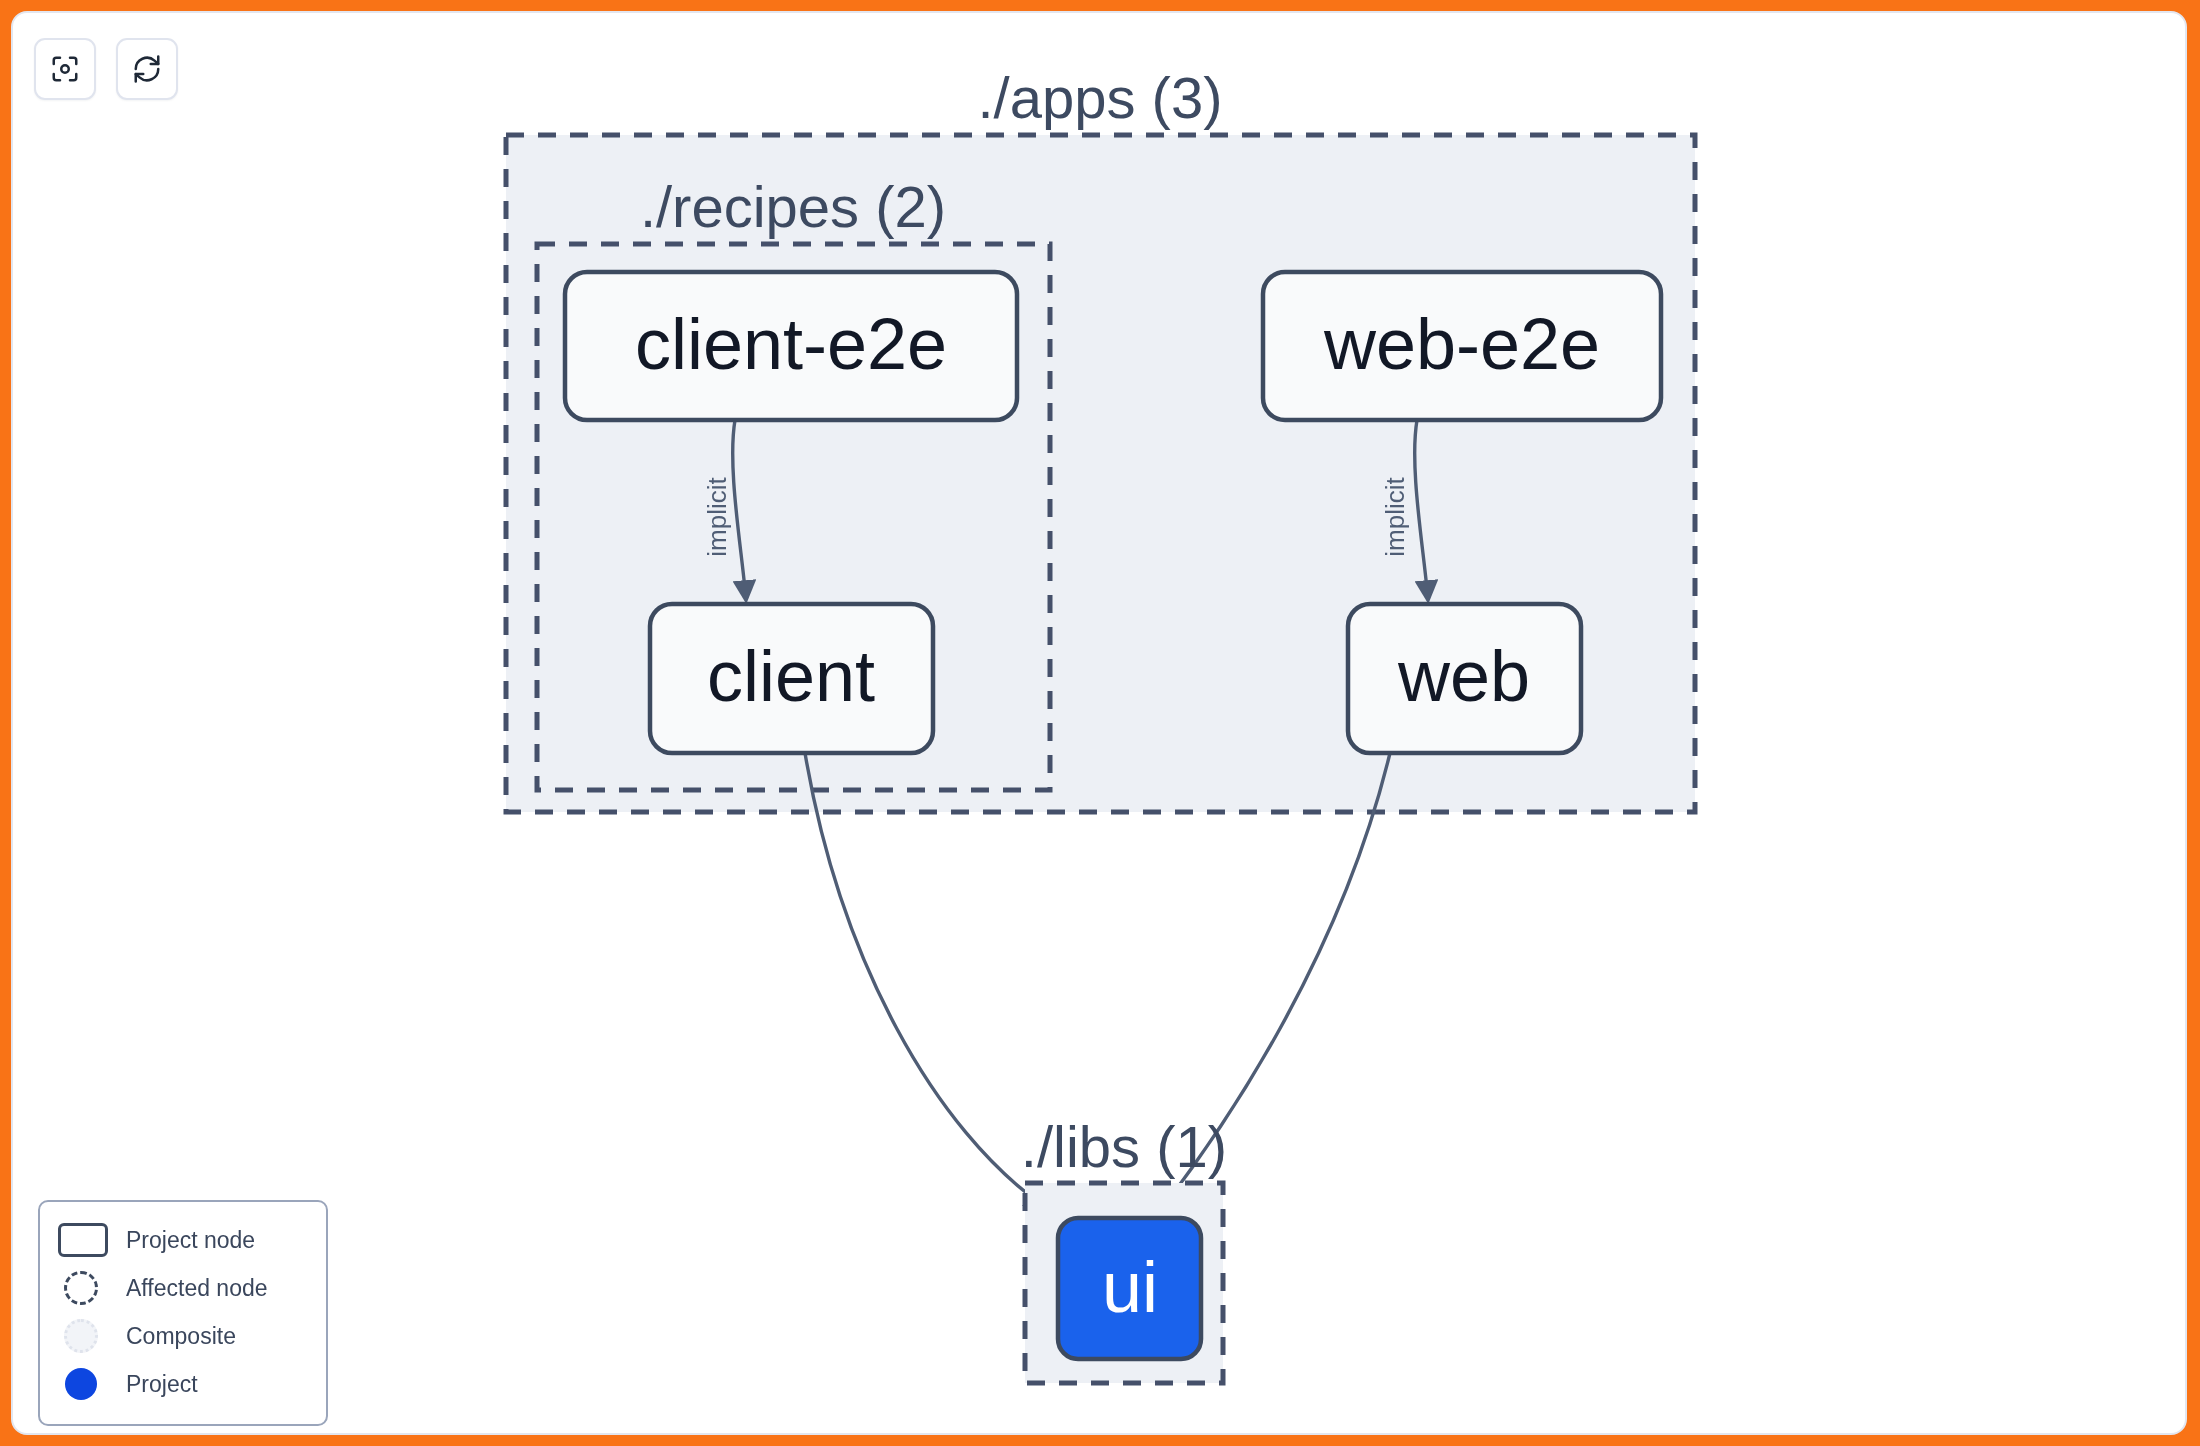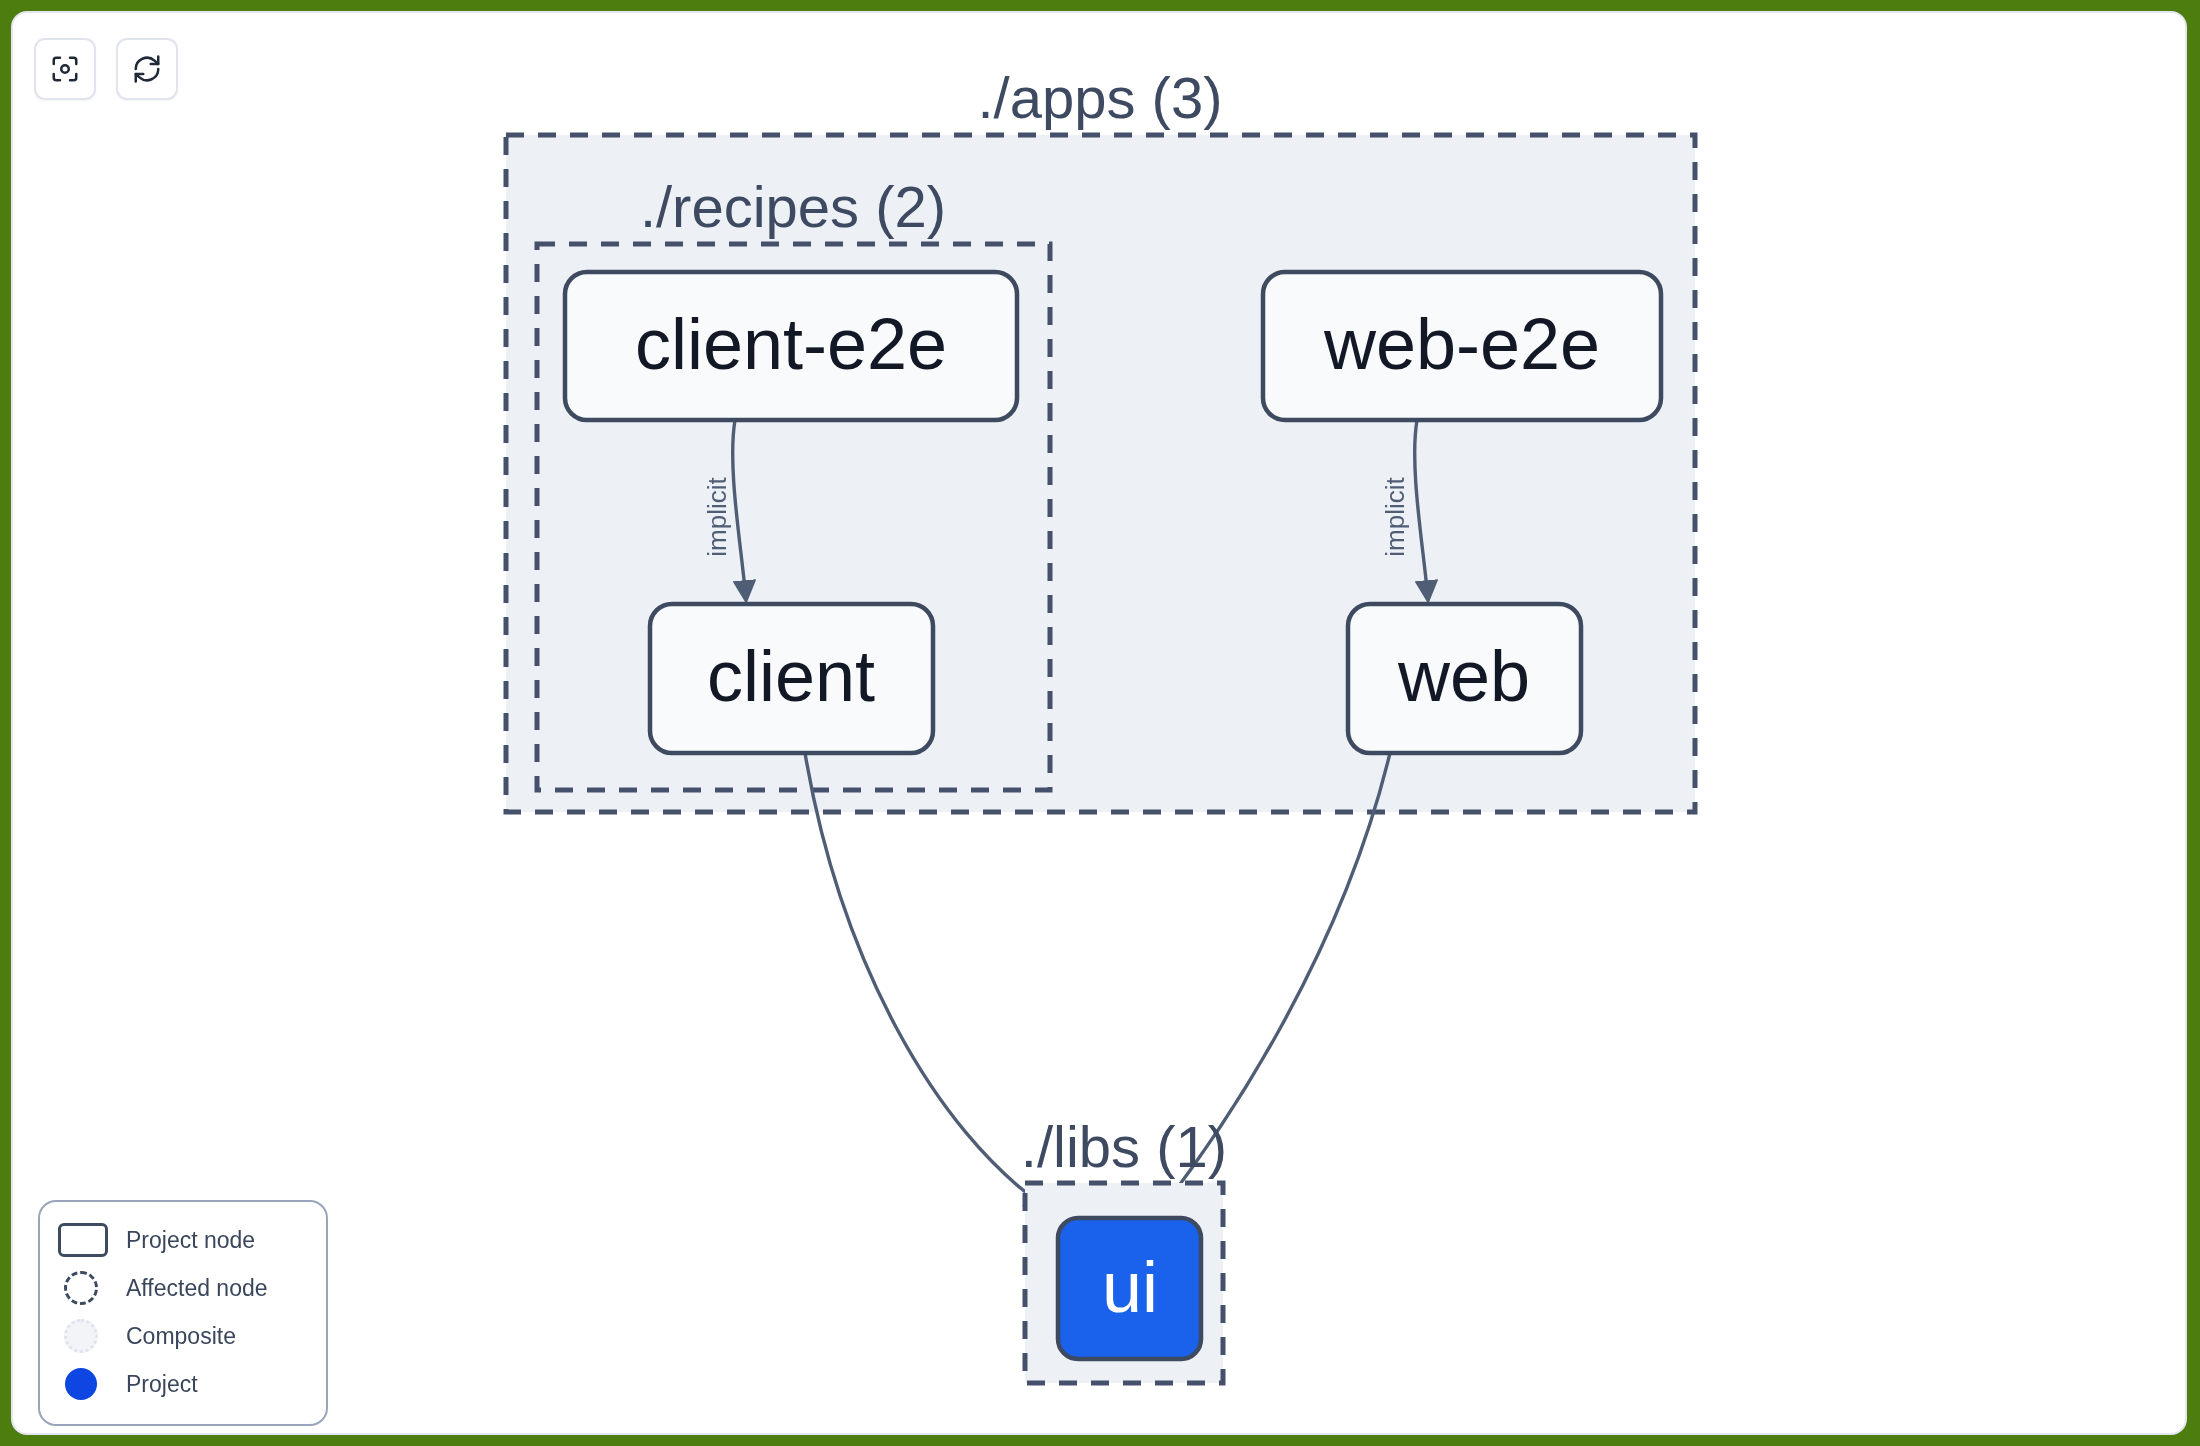--- a/index.html
+++ b/index.html
@@ -7,21 +7,21 @@
     margin: 0;
     padding: 0;
     background: #ffffff;
     font-family: "Liberation Sans", sans-serif;
   }
   #root {
     position: relative;
     width: 2200px;
     height: 1446px;
     overflow: hidden;
-    background: #4d7c0f;
+    background: #f97316;
   }
 
   
   .canvas-frame {
     position: absolute;
     left: 11px;
     top: 11px;
     width: 2176px;
     height: 1424px;
     border: 2px solid #e3e6ef;
@@ -112,21 +112,21 @@
     text-anchor: middle;
   }
 
   
   .legend {
     position: absolute;
     left: 38px;
     top: 1200px;
     width: 290px;
     border: 2px solid #9aa5bb;
-    border-radius: 18px;
+    border-radius: 10px;
     background: #ffffff;
     padding: 14px 18px 16px 18px;
     box-sizing: border-box;
     z-index: 30;
   }
   .legend-row {
     display: flex;
     align-items: center;
     height: 48px;
   }

